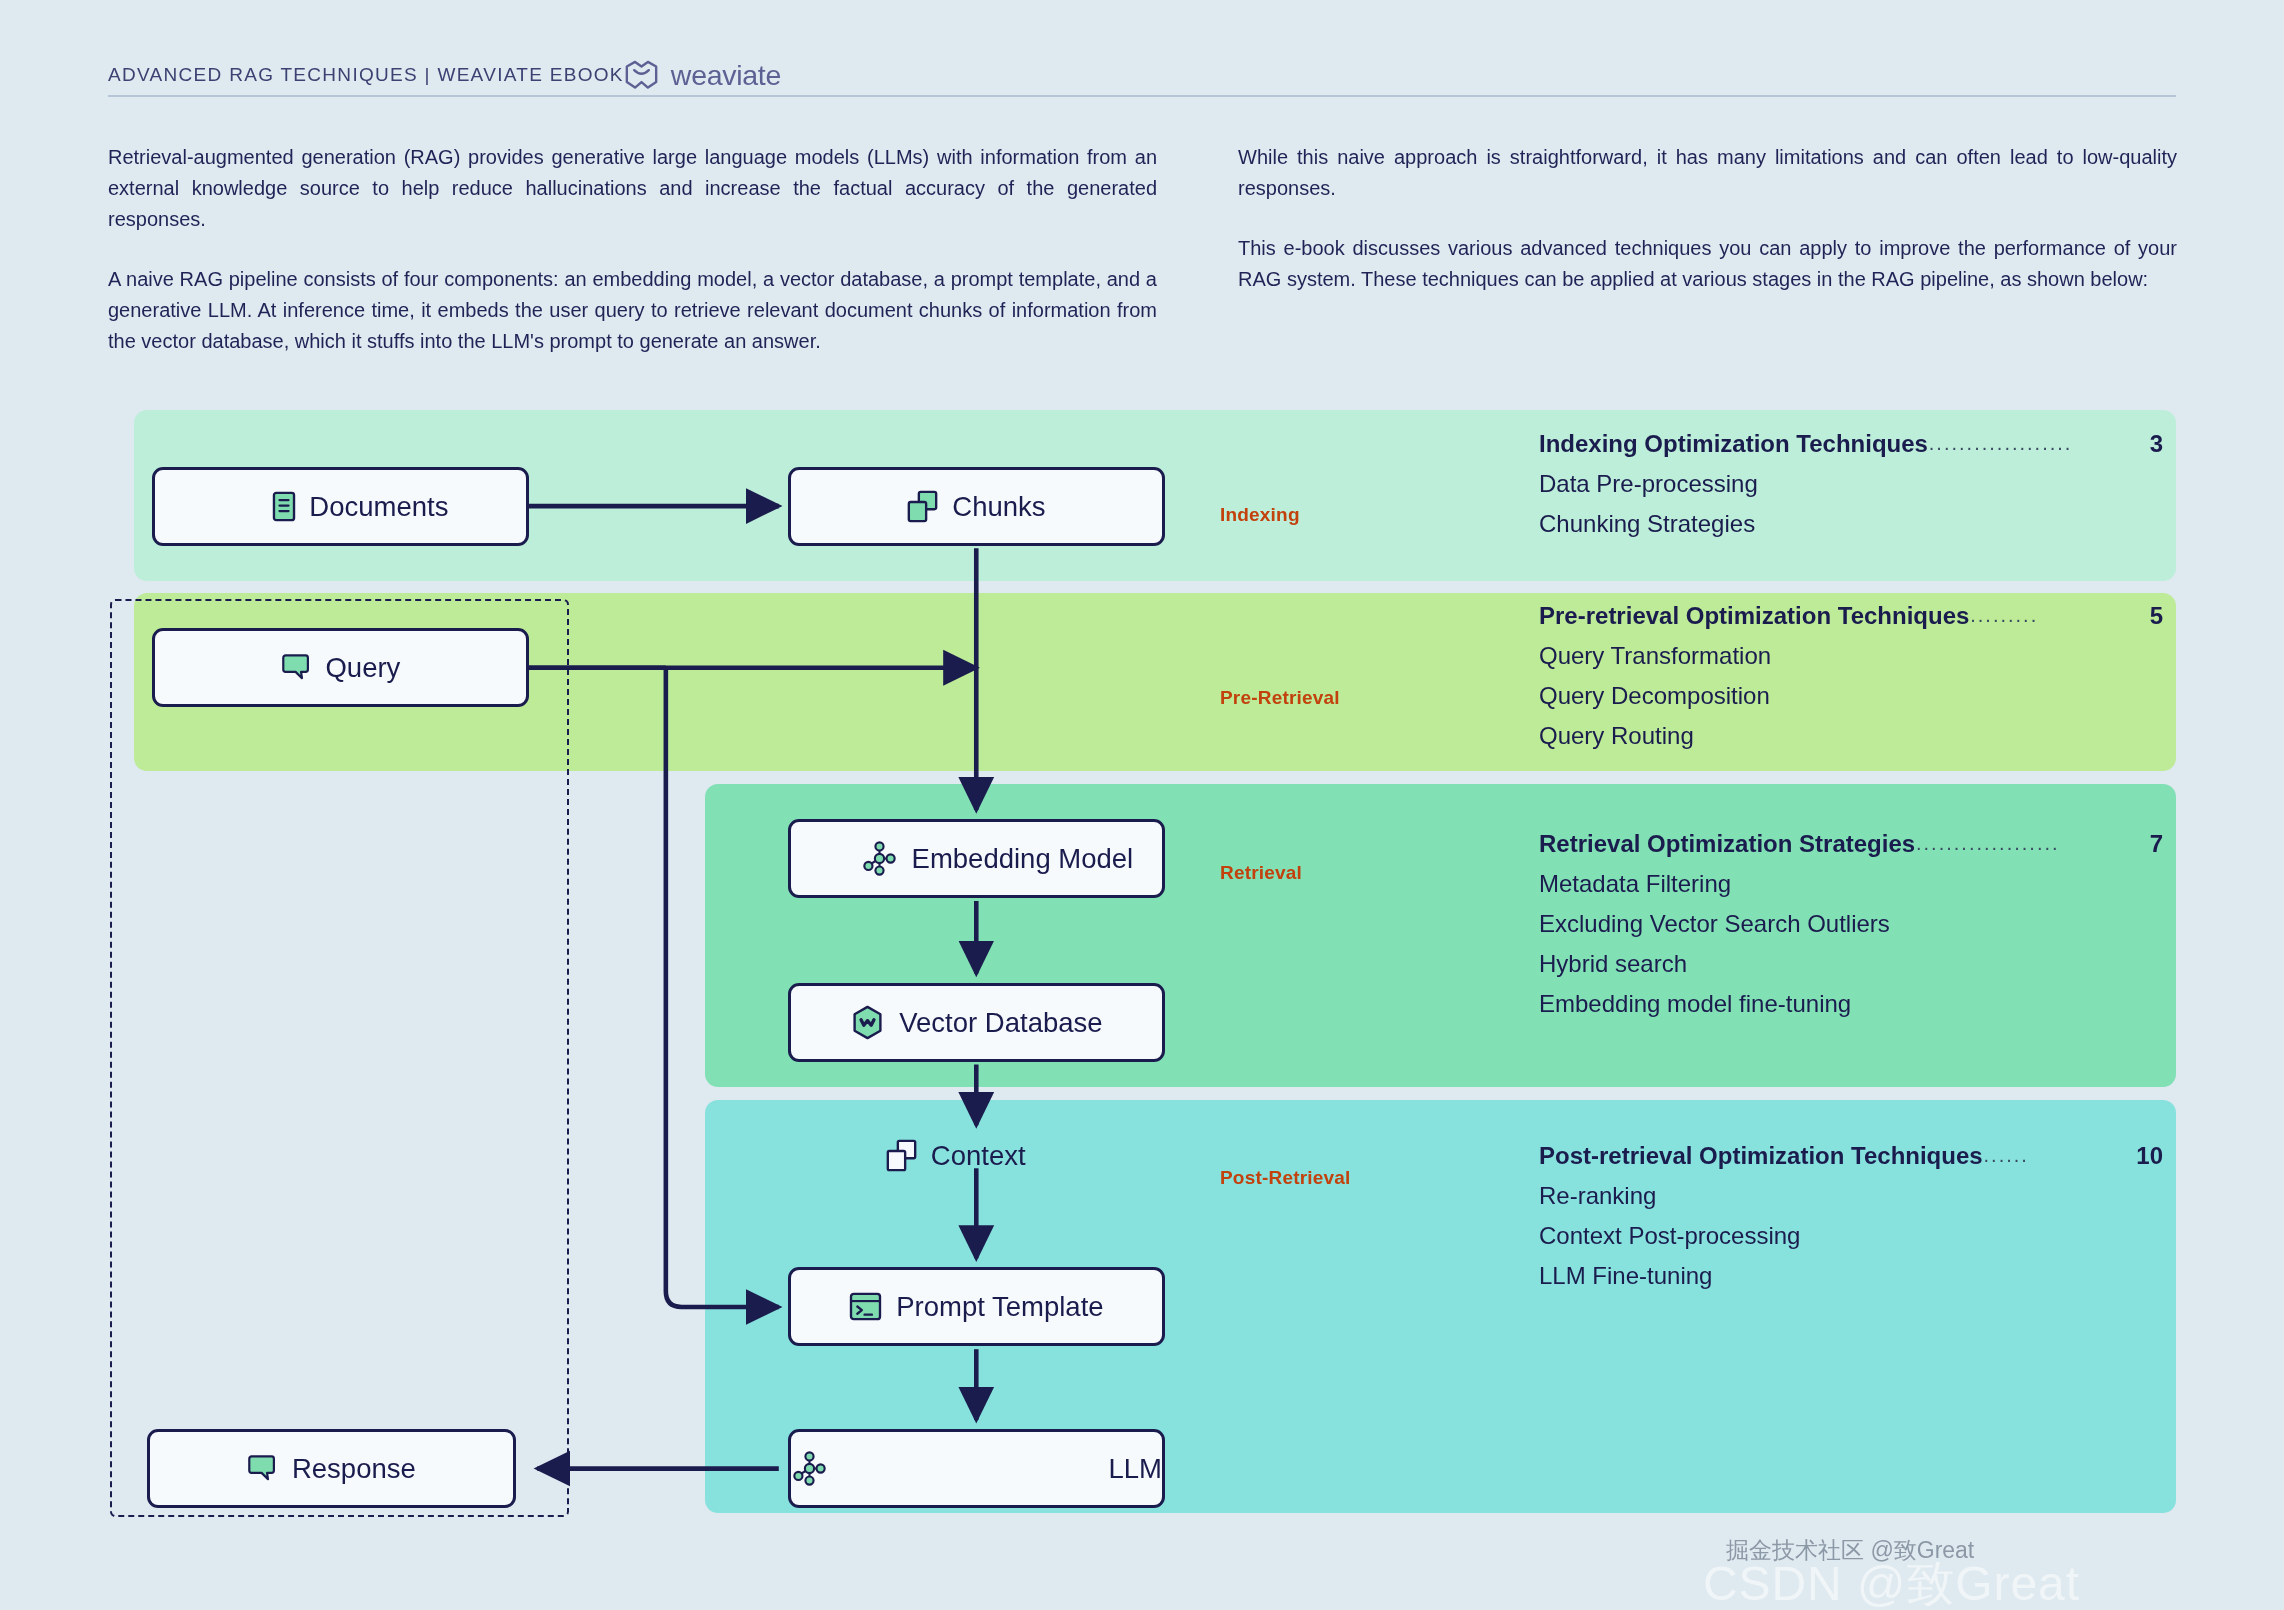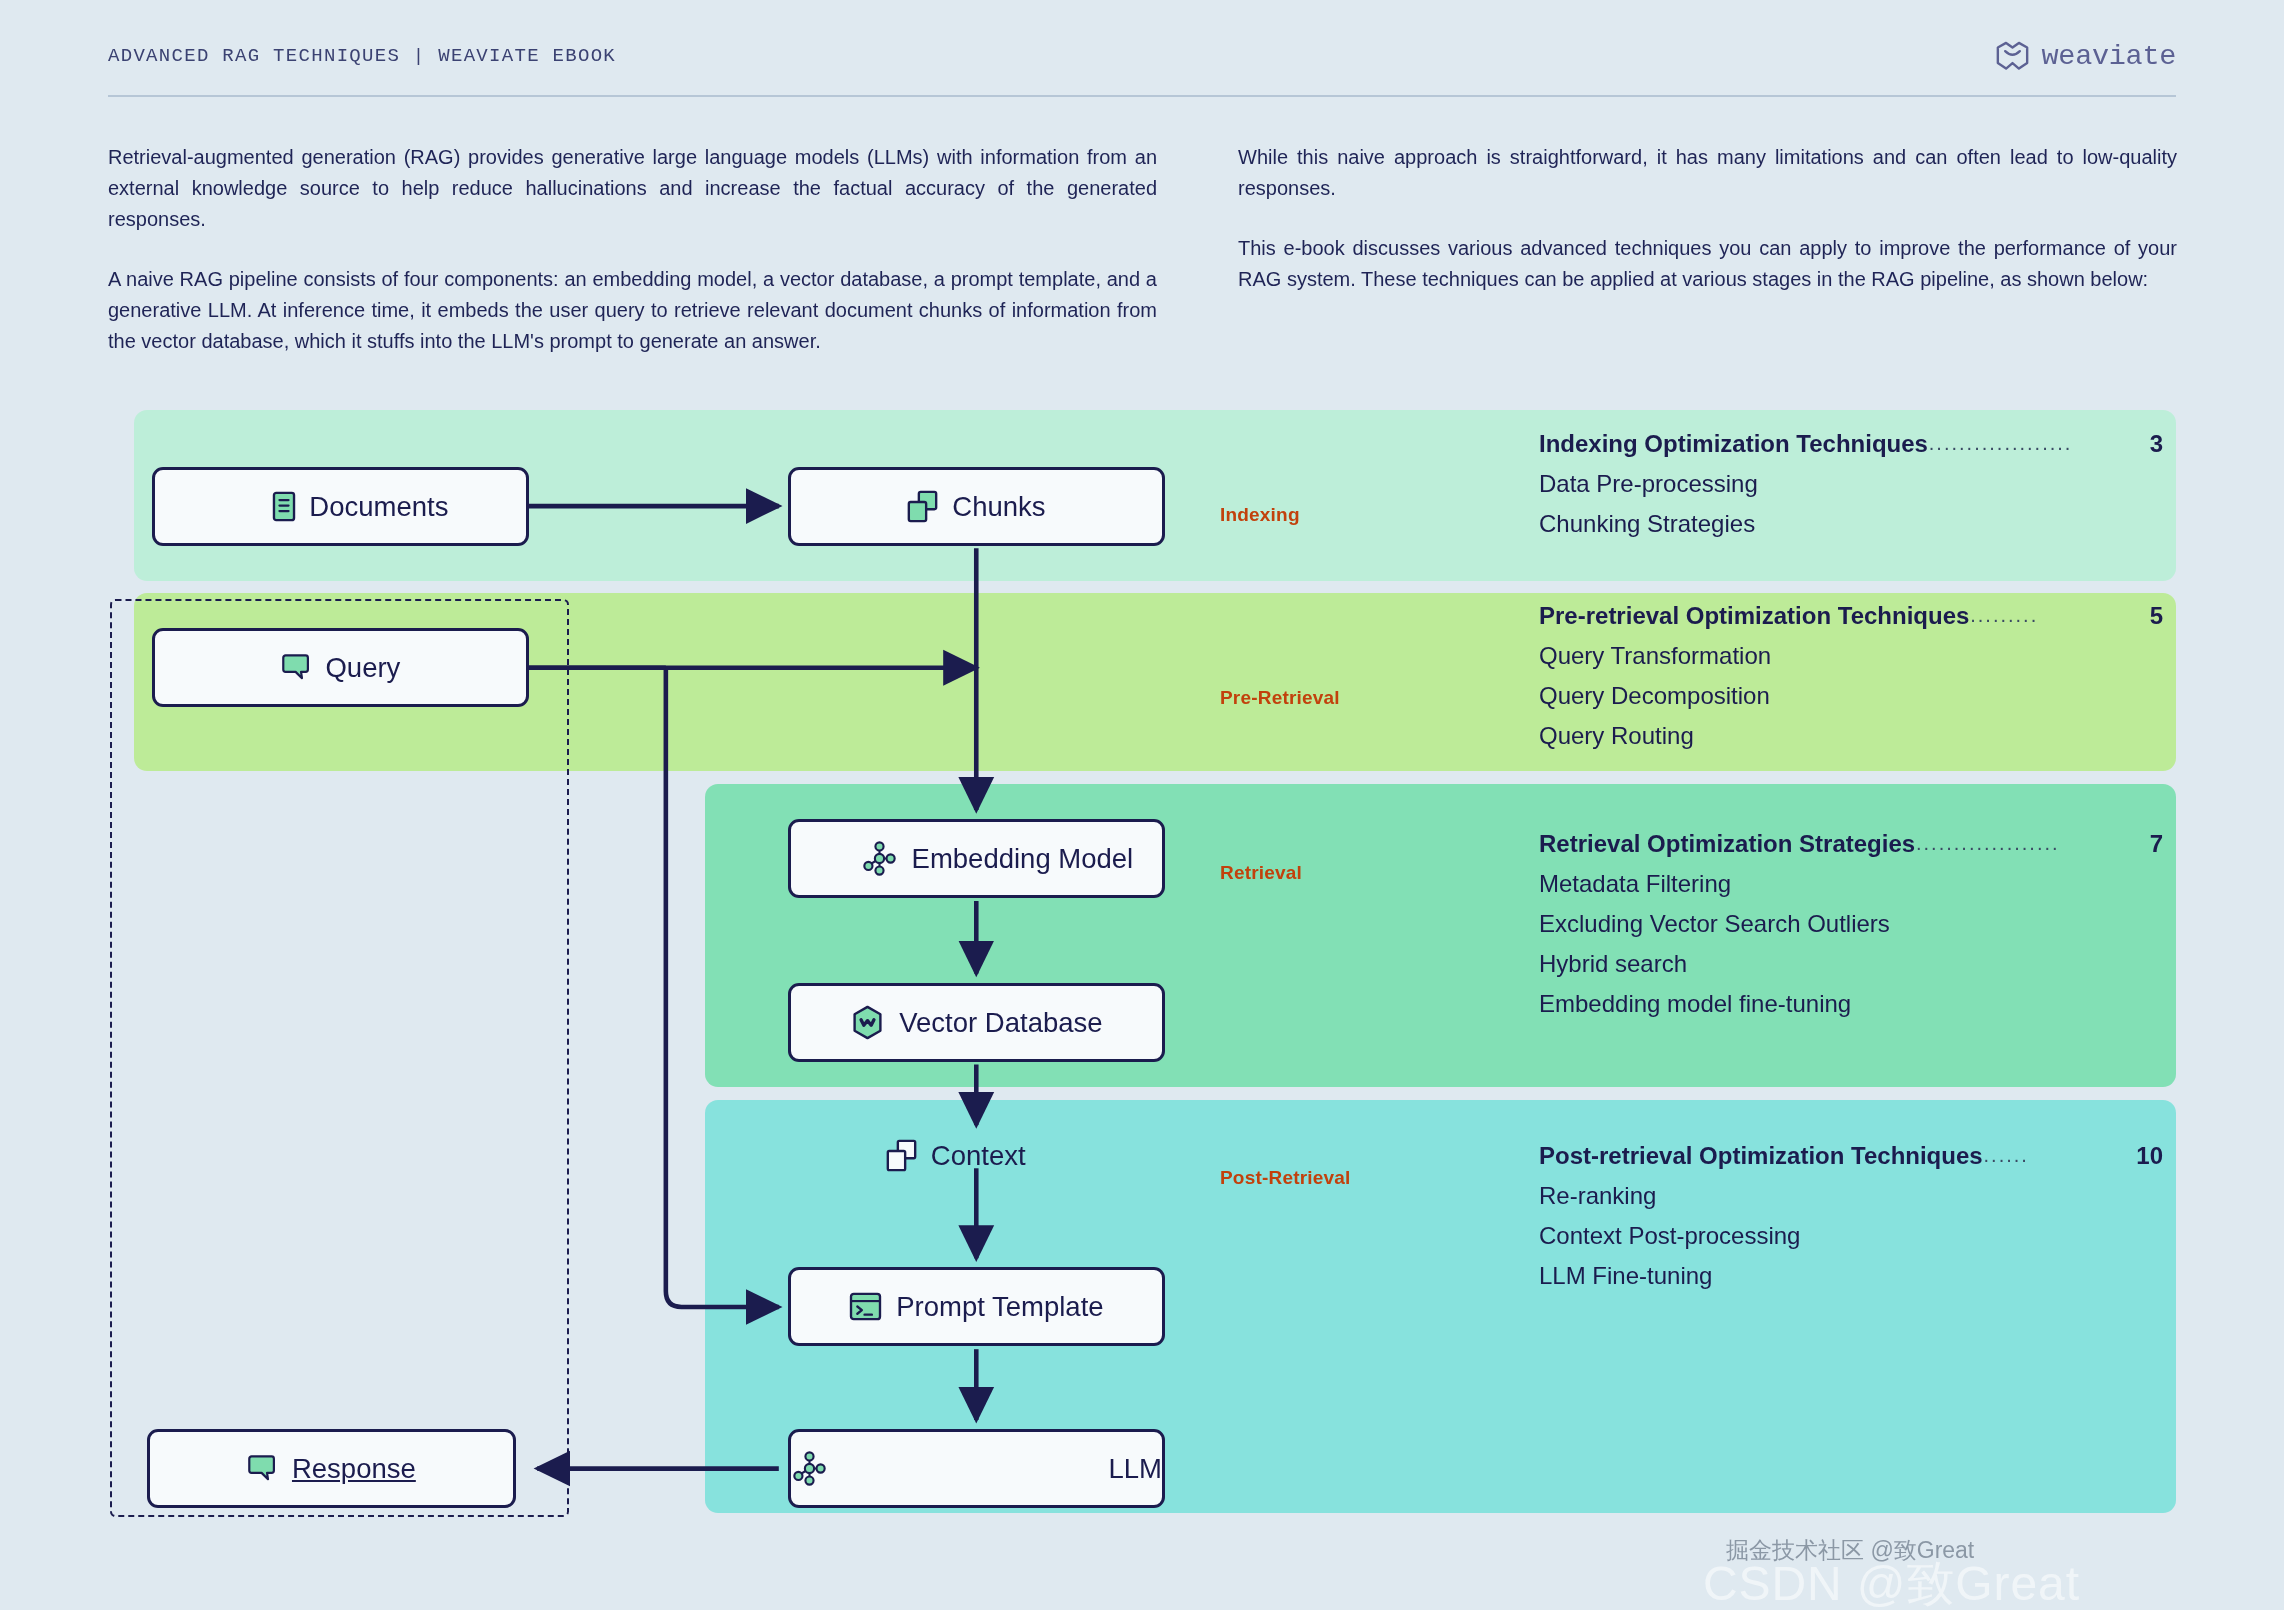--- a/index.html
+++ b/index.html
@@ -10,22 +10,22 @@
   }
   #page {
     position: relative;
     width: 2285px; height: 1611px;
     background: #dfe9f0;
     overflow: hidden;
   }
 
   
   #header {
-    position: absolute; left: 108px; top: 33px; width: 2068px; height: 46px;
-    display: flex; align-items: center; justify-content: space-between; font-family: Liberation Mono, monospace;
+    position: absolute; left: 108px; top: 52px; width: 2068px; height: 46px;
+    display: flex; align-items: center; justify-content: flex-start;
   }
   #kicker {
     font-size: 19px; letter-spacing: 1.3px; color: #3b4272;
     font-weight: 400; white-space: nowrap;
   }
   #brand { display: flex; align-items: center; gap: 12px; }
   #brand-text {
     font-size: 28.5px; color: #5c6193; letter-spacing: -0.3px; font-weight: 400;
   }
   #header-rule {
@@ -80,21 +80,21 @@
   }
   .node .nlabel { white-space: nowrap; }
 
   #node-documents      { left: 152px; top: 467px;  width: 377px; height: 79px; padding-left: 39px; }
   #node-chunks         { left: 788px; top: 467px;  width: 377px; height: 79px; }
   #node-query          { left: 152px; top: 628px;  width: 377px; height: 79px; }
   #node-embedding      { left: 788px; top: 819px;  width: 377px; height: 79px; padding-left: 41px; }
   #node-vectordb       { left: 788px; top: 983px; width: 377px; height: 79px; }
   #node-prompt         { left: 788px; top: 1267px; width: 377px; height: 79px; }
   #node-llm            { left: 788px; top: 1429px; width: 377px; height: 79px; justify-content: space-between; }
-  #node-response       { left: 147px; top: 1429px; width: 369px; height: 79px; text-decoration: underline; }
+  #node-response       { left: 147px; top: 1429px; width: 369px; height: 79px; }
 
   
   #node-context {
     position: absolute; left: 886px; top: 1139px;
     display: flex; align-items: center; gap: 13.8px;
     font-size: 27.5px; color: #1b1c4e;
   }
 
   
   .icon { display: block; flex: none; }

